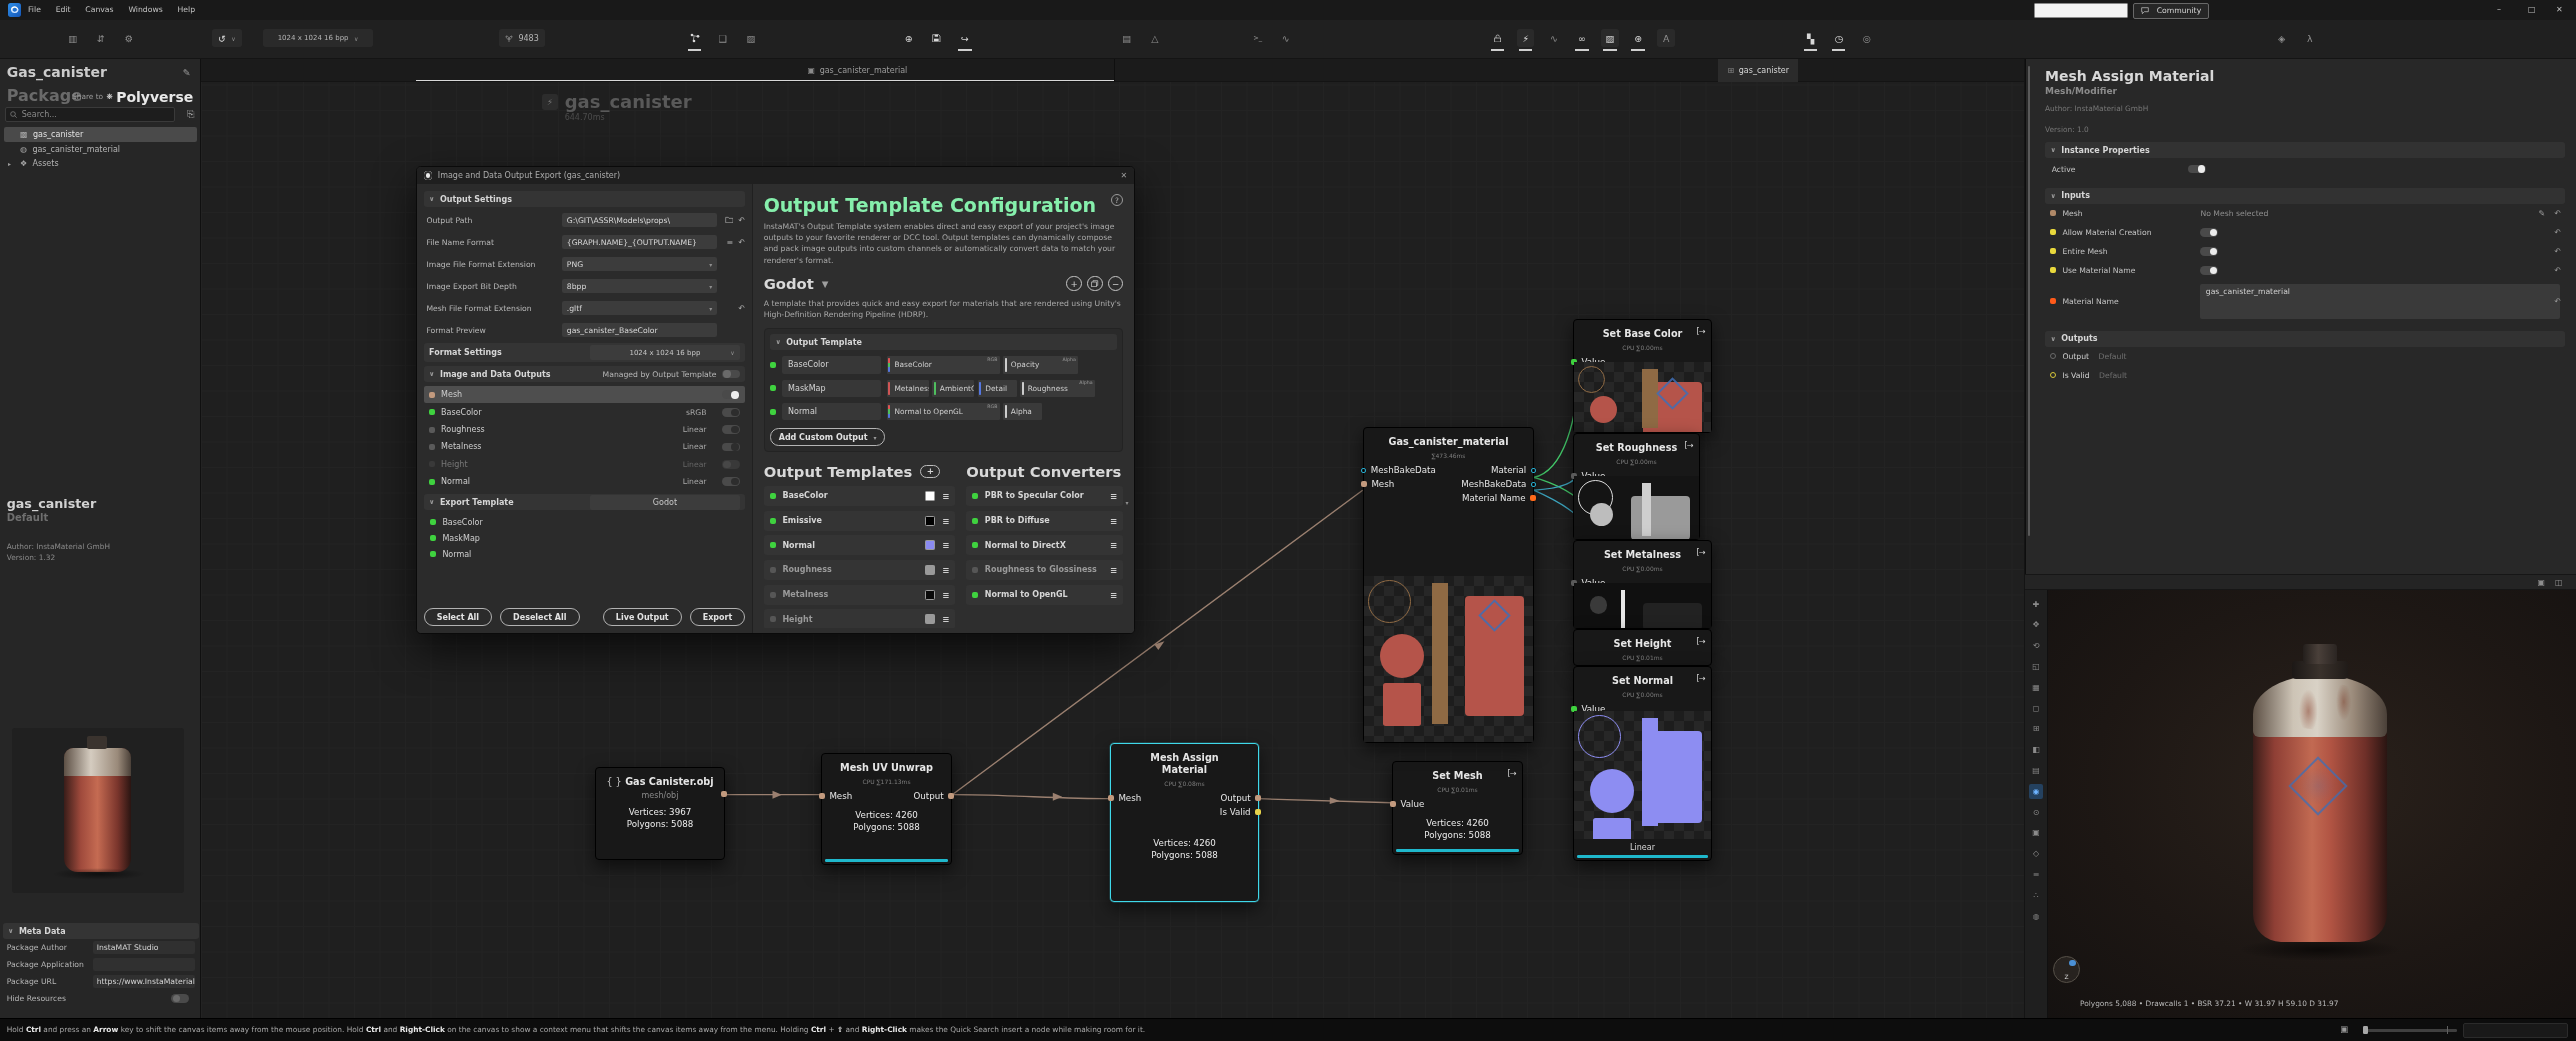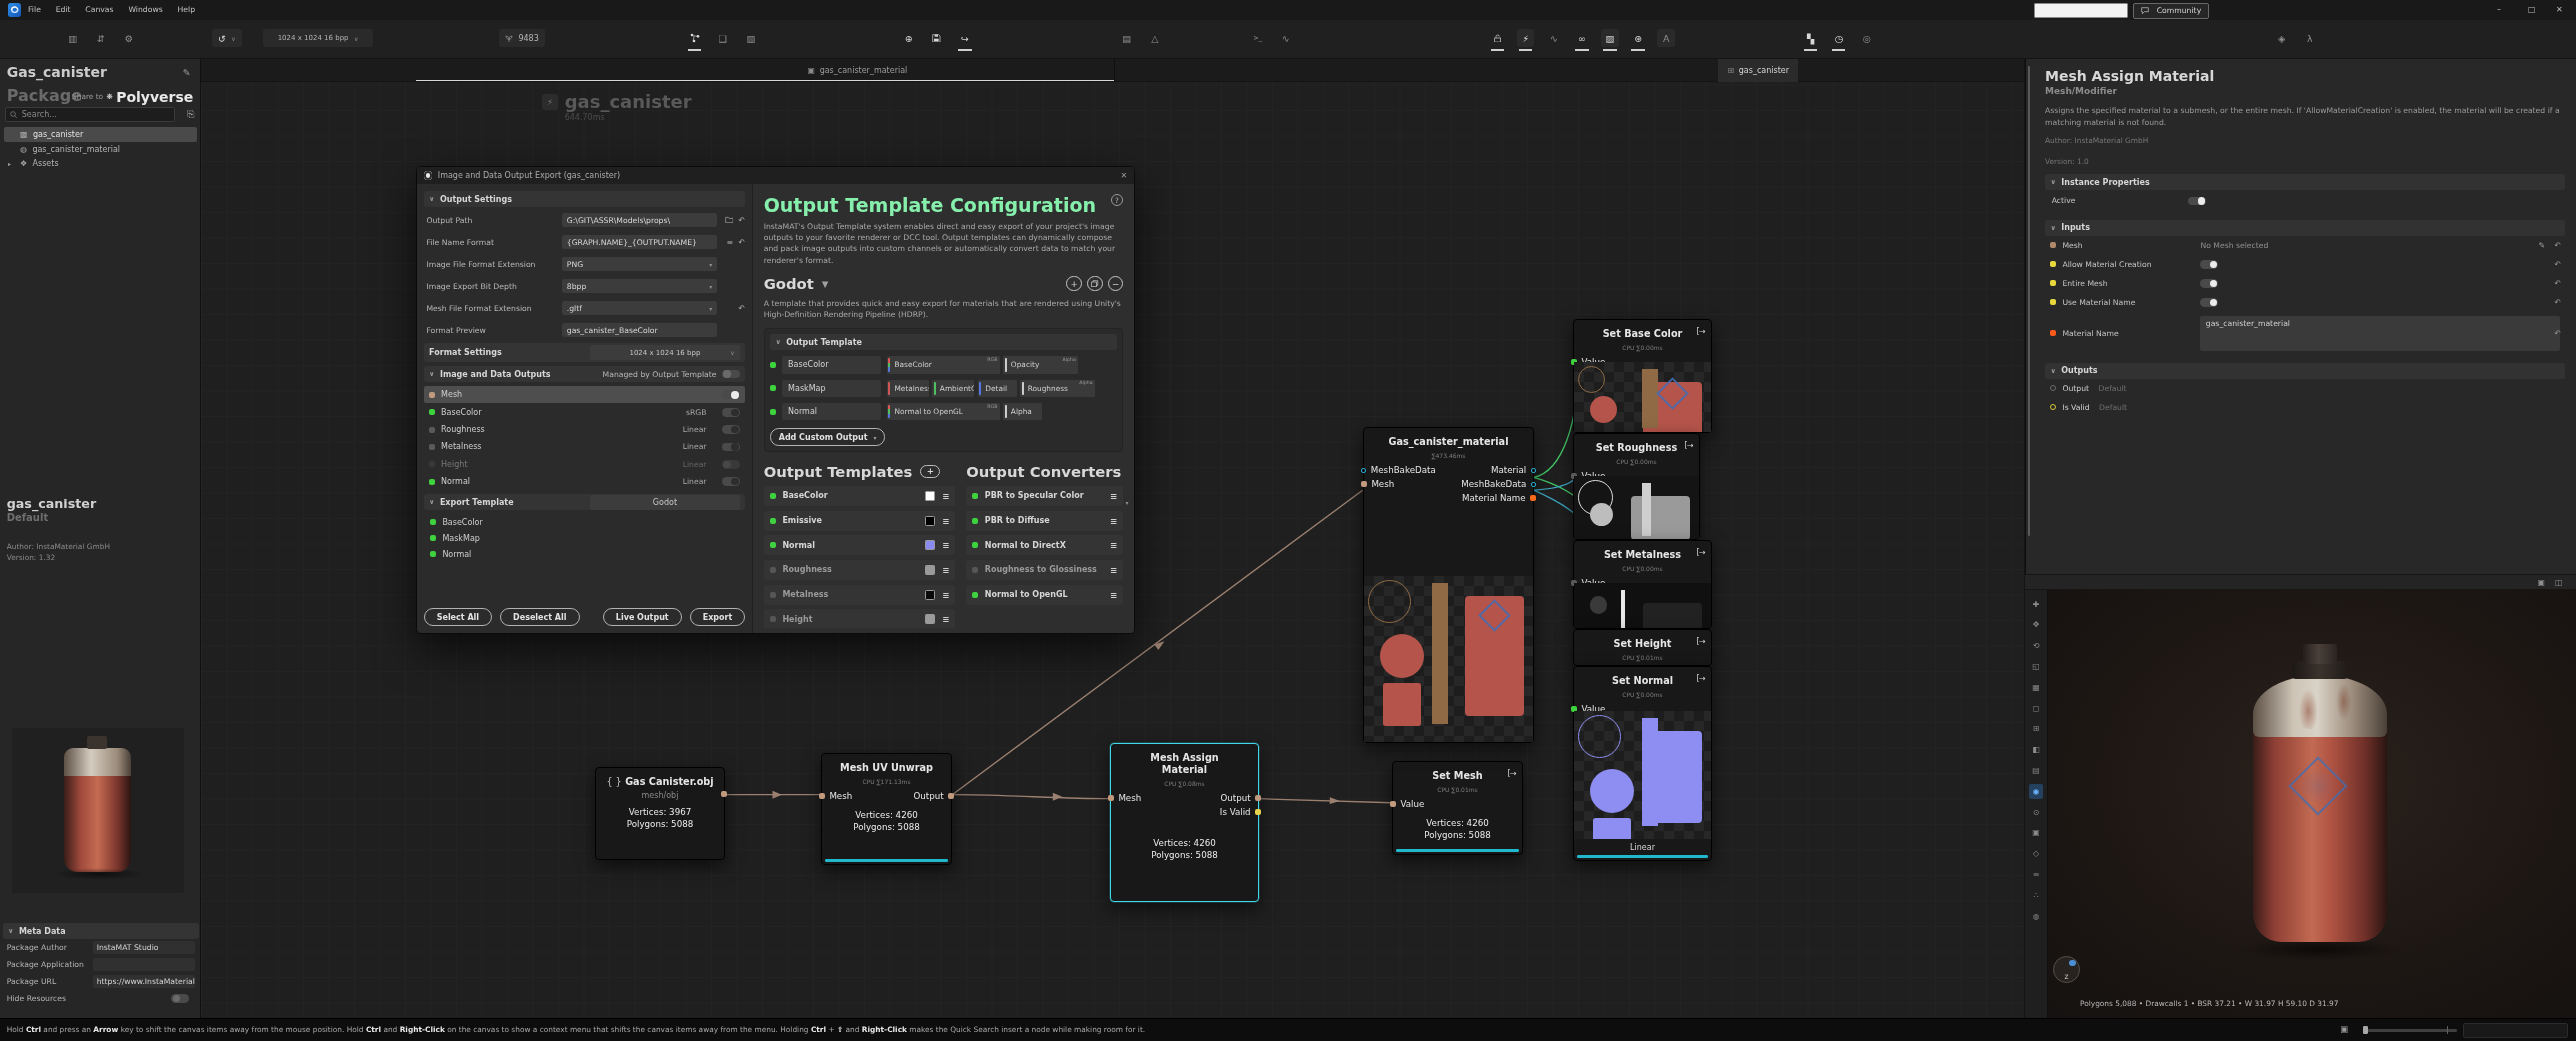--- a/index.html
+++ b/index.html
@@ -990,21 +990,20 @@
       </div>
     </div>
   </div>
 </div>
 
 <div id="inspector">
   <div id="insp-scroll"></div>
   <div id="insp-c">
     <div id="insp-title">Mesh Assign Material</div>
     <div id="insp-sub">Mesh/Modifier</div>
-    <div id="insp-desc">Assigns the specified material to a submesh, or the entire mesh. If 'AllowMaterialCreation' is enabled, the material will be created if a matching material is not found.</div>
     <div class="insp-meta" style="margin-top:8px">Author: InstaMaterial GmbH</div>
     <div class="insp-meta">Version: 1.0</div>
 
     <div class="secbar">
         <span class="sc">∨</span>
         <span>Instance Properties</span>
       </div>
     <div class="irow" style="height:21.5px">
         <span class="ilbl" style="padding-left:1.3px">Active</span>
       <span class="tgl white">

